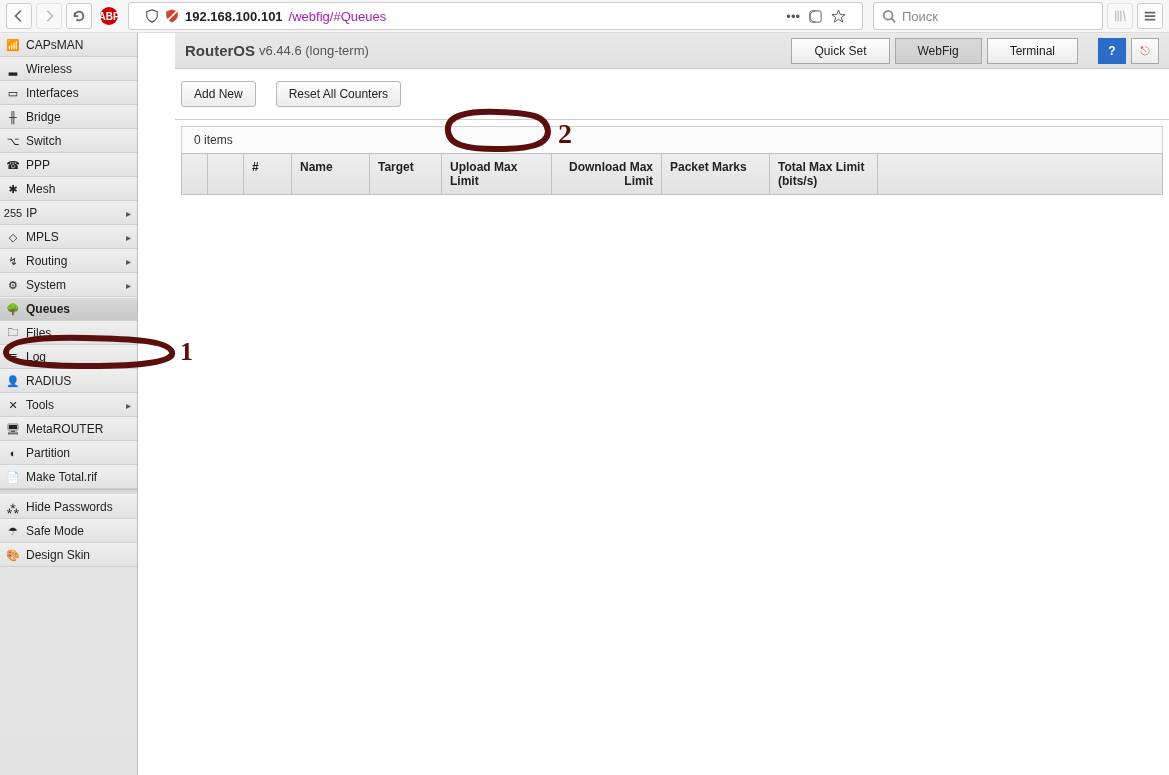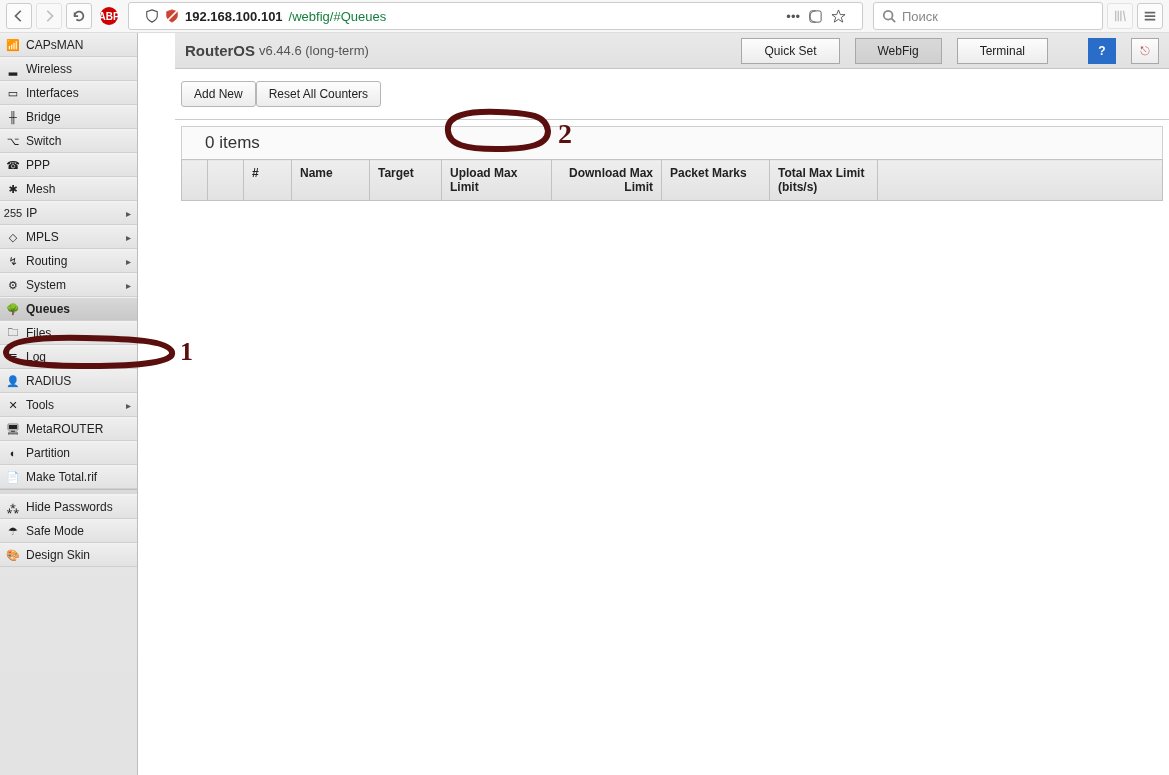--- a/index.html
+++ b/index.html
@@ -6,54 +6,54 @@
   html, body { height: 100%; }
   body { width: 1169px; height: 775px; background: #fff; overflow: hidden; font-size: 13px; color: #222; }
 
   
   .browser-toolbar { height: 33px; background: #f7f7f7; border-bottom: 1px solid #ddd; display: flex; align-items: center; padding: 0 6px; gap: 4px; }
   .tb-btn { width: 26px; height: 26px; border: 1px solid #ccc; border-radius: 3px; background: #fcfcfc; display: flex; align-items:center; justify-content:center; color:#555; }
   .tb-btn svg { width:14px; height:14px; }
   .abp { color:#fff; background:#c00; border:none; font-size:10px; border-radius:50%; width:18px; height:18px; display:flex; align-items:center; justify-content:center; margin-left:4px; font-weight:bold;}
   .url-bar { flex:1; margin:0 6px; height:28px; border:1px solid #ccc; border-radius:3px; background:#fff; display:flex; align-items:center; padding:0 16px; gap:6px; }
   .url-ip { font-weight:600; }
-  .url-path { color:#15803d; }
+  .url-path { color:#a21caf; }
   .url-icons { margin-left:auto; display:flex; gap:8px; color:#555; }
   .search-bar { width:230px; height:28px; border:1px solid #ccc; border-radius:3px; background:#fff; display:flex; align-items:center; padding:0 8px; gap:6px; color:#999;}
   .search-bar .ph { color:#888; }
 
   
   .app { display:flex; height: calc(100% - 33px); }
   .sidebar { width:138px; background: linear-gradient(#e8e8e8,#e3e3e3); border-right:1px solid #bdbdbd; overflow-y:auto; }
   .side-item { height:24px; display:flex; align-items:center; gap:6px; padding:0 6px; font-size:12px; color:#222; border-top:1px solid #f2f2f2; border-bottom:1px solid #cfcfcf; background:linear-gradient(#efefef,#e2e2e2); cursor:pointer; position:relative;}
   .side-item.active { background: linear-gradient(#d8d8d8,#c8c8c8); font-weight:600;}
   .side-item .chev { position:absolute; right:6px; color:#555; font-size:10px;}
   .side-icon { width:14px; height:14px; display:inline-flex; align-items:center; justify-content:center; font-size:11px;}
   .side-sep { height:6px; background:#dadada; border-top:1px solid #bfbfbf; border-bottom:1px solid #f3f3f3;}
 
   .main { flex:1; display:flex; flex-direction:column; background:#fff; overflow:hidden;margin-left:37px;}
   .header { height:36px; display:flex; align-items:center; padding:0 10px; border-bottom:1px solid #c6c6c6; background:linear-gradient(#e9e9e9,#e1e1e1);}
   .brand { font-size:15px; color:#444; font-weight:bold;}
   .brand-sub { font-size:13px; font-weight:normal; color:#555; margin-left:4px;}
-  .header-btns { margin-left:auto; display:flex; gap:16px; height:26px;text-align:center;}
+  .header-btns { margin-left:auto; display:flex; gap:6px; height:26px;text-align:center;}
   .h-btn { border:1px solid #a8a8a8; background:linear-gradient(#fdfdfd,#ececec); padding:0 22px; font-size:12px; display:flex; align-items:center; cursor:pointer;}
   .h-btn + .h-btn { margin-left:-1px; }
   .h-btn.active { background:linear-gradient(#d9d9d9,#cfcfcf);}
   .h-icon-btn { width:28px; padding:0; justify-content:center;}
   .spacer8 { width:8px; }
 
   .tabs-row { height:30px; background:linear-gradient(#e5e5e5,#dcdcdc); border-bottom:1px solid #bcbcbc; display:flex; align-items:flex-end; padding:0 6px; gap:6px;}
   .tab { height:24px; border:1px solid #b6b6b6; border-bottom:none; background:linear-gradient(#f4f4f4,#e9e9e9); border-radius:3px 3px 0 0; padding:0 12px; font-size:12px; display:flex; align-items:center; color:#333; cursor:pointer;}
   .tab.active { background:#fff; height:27px; position:relative; z-index:1;}
   .page-title { margin-left:auto; font-size:15px; font-weight:bold; color:#333; padding-right:6px; align-self:center;}
 
-  .toolbar2 { padding:12px 6px; display:flex; gap:0; border-bottom:1px solid #ccc; background:#fff;}
+  .toolbar2 { padding:12px 6px; display:flex; gap:20px; border-bottom:1px solid #ccc; background:#fff;}
   .act-btn { height:26px; border:1px solid #b6b6b6; border-radius:3px; background:linear-gradient(#fdfdfd,#ececec); padding:0 12px; font-size:12px; cursor:pointer; display:flex; align-items:center;}
 
-  .items-count { padding:6px 23px; font-size:17px; color:#333; border:1px solid #d0d0d0; border-width:1px 1px 0 1px; margin:6px 6px 0 6px; background:#fafafa;}
+  .items-count { padding:6px 12px; font-size:12px; color:#333; border:1px solid #d0d0d0; border-width:1px 1px 0 1px; margin:6px 6px 0 6px; background:#fafafa;}
   table.data { width:calc(100% - 12px); margin:0 6px; border-collapse:collapse; font-size:12px;}
   table.data th { border:1px solid #c2c2c2; background:linear-gradient(#eeeeee,#e2e2e2); padding:6px 8px; font-weight:bold; text-align:left; vertical-align:top; height:36px;}
 
   
   .annot { position:absolute; pointer-events:none; z-index:50; }
   .annot svg { width:100%; height:100%; overflow:visible;}
   .annot1 { left:0px; top:334px; width:195px; height:36px; }
   .annot2 { left:438px; top:109px; width:150px; height:44px; }
   .inkpath { stroke:#5a0e0e; stroke-width:6; fill:none; stroke-linecap:round; }
   .inknum { fill:#5a0e0e; font-family:"Comic Sans MS","Segoe Script",cursive; font-weight:bold;}

